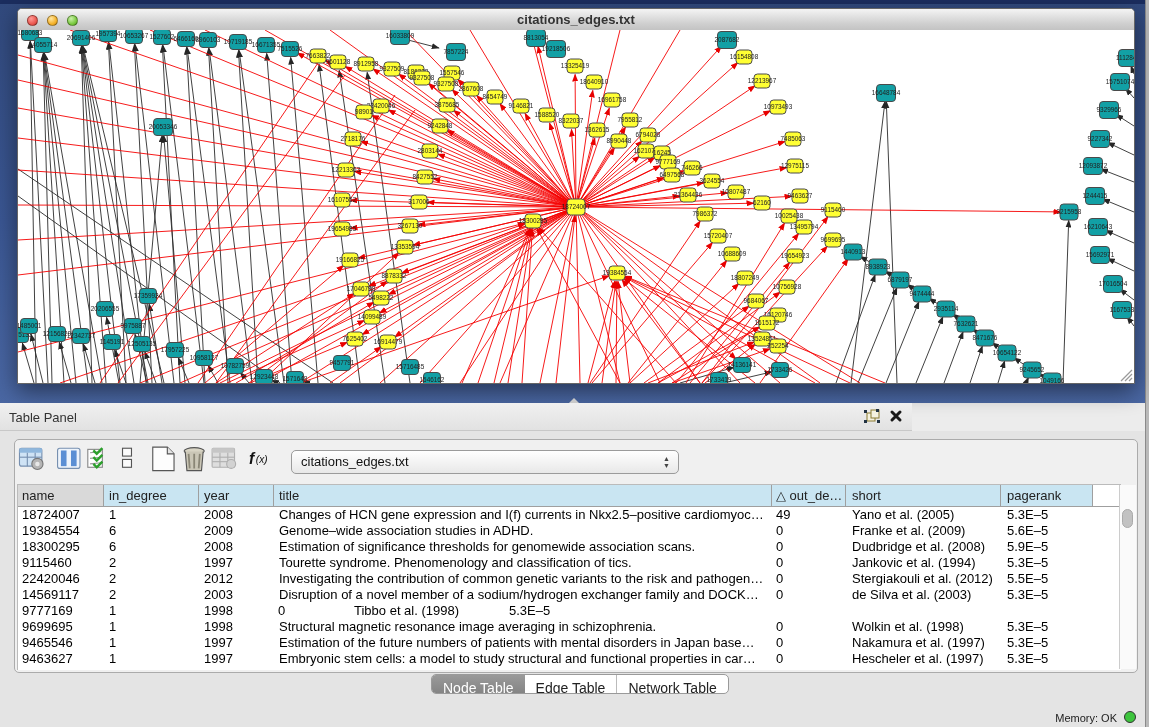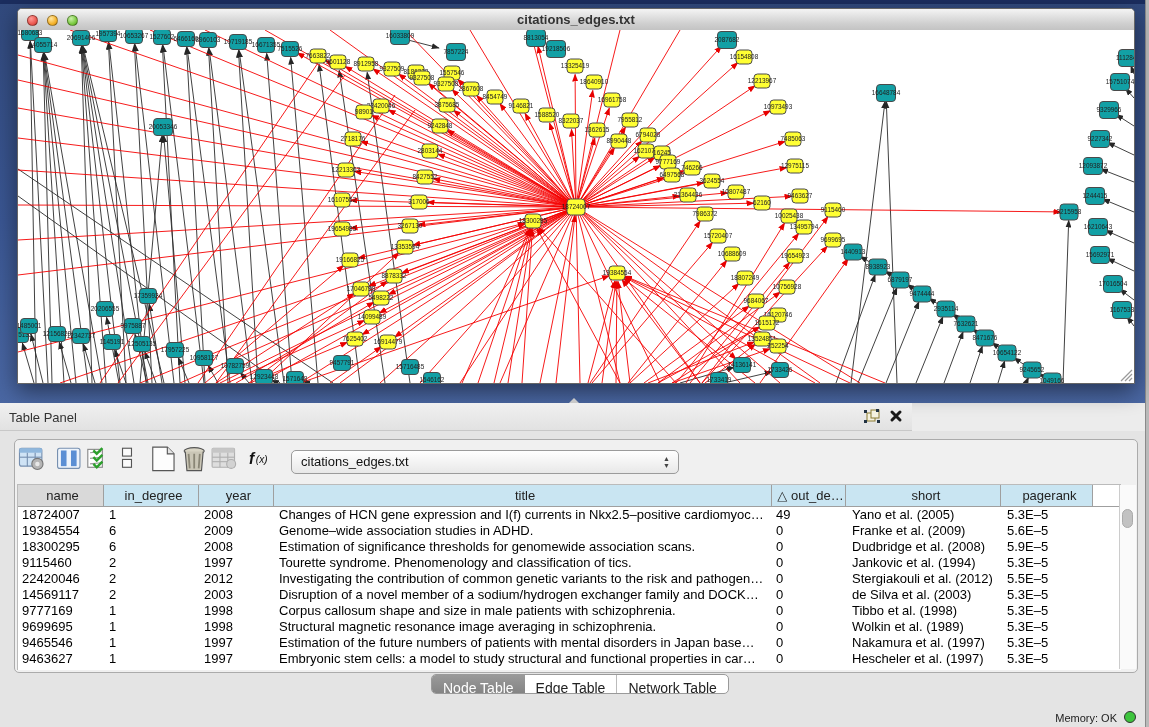--- a/index.html
+++ b/index.html
@@ -31,21 +31,21 @@
   background:#f0f0f0; border:1px solid #ababab; border-radius:5px; }
 #toolbar { position:absolute; left:0px; top:6px; width:100%; height:32px; }
 #combo { position:absolute; left:276px; top:4px; width:388px; height:24px;
   background:linear-gradient(#ffffff,#e8e8e8); border:1px solid #9b9b9b; border-radius:5px;
   font-size:13px; color:#111; line-height:22px; padding-left:9px; }
 #combo .ud { position:absolute; right:8px; top:4px; font-size:7px; color:#444; line-height:7px; }
 #tablewrap { position:absolute; left:2px; top:44px; width:1104px; height:186px;
   background:#fff; border-top:1px solid #bbb; border-left:1px solid #bbb; }
 #thead { height:22px; display:flex; font-size:13px; color:#222;
   border-bottom:1px solid #9f9f9f; }
-#thead div { border-right:1px solid #9f9f9f; background:#c9e5f2; text-align:center;
+#thead div { border-right:1px solid #9f9f9f; background:#c9e5f2; text-align:left;
   line-height:21px; overflow:hidden; white-space:nowrap; }
 #thead .c0 { background:#d9d9d9; }
 .tr { display:flex; font-size:13px; color:#000; height:16px; line-height:15px; white-space:nowrap; }
 .tr div { overflow:hidden; }
 .c0 { width:86px; padding-left:4px; }
 .c1 { width:95px; padding-left:5px; }
 .c2 { width:75px; padding-left:5px; }
 .c3 { width:498px; padding-left:5px; }
 .c4 { width:74px; padding-left:4px; }
 .c5 { width:155px; padding-left:6px; }
@@ -721,32 +721,31 @@
           <div class="c2">2003</div>
           <div class="c3">Disruption of a novel member of a sodium/hydrogen exchanger family and DOCK…</div>
           <div class="c4">0</div>
           <div class="c5">de Silva et al. (2003)</div>
           <div class="c6">5.3E–5</div>
         </div>
 <div class="tr">
           <div class="c0">9777169</div>
           <div class="c1">1</div>
           <div class="c2">1998</div>
-          <div class="c3">Corpus callosum shape and size in male patients with schizophrenia.</div>
           <div class="c4">0</div>
           <div class="c5">Tibbo et al. (1998)</div>
           <div class="c6">5.3E–5</div>
         </div>
 <div class="tr">
           <div class="c0">9699695</div>
           <div class="c1">1</div>
           <div class="c2">1998</div>
           <div class="c3">Structural magnetic resonance image averaging in schizophrenia.</div>
           <div class="c4">0</div>
-          <div class="c5">Wolkin et al. (1989)</div>
+          <div class="c5">Wolkin et al. (1998)</div>
           <div class="c6">5.3E–5</div>
         </div>
 <div class="tr">
           <div class="c0">9465546</div>
           <div class="c1">1</div>
           <div class="c2">1997</div>
           <div class="c3">Estimation of the future numbers of patients with mental disorders in Japan base…</div>
           <div class="c4">0</div>
           <div class="c5">Nakamura et al. (1997)</div>
           <div class="c6">5.3E–5</div>

